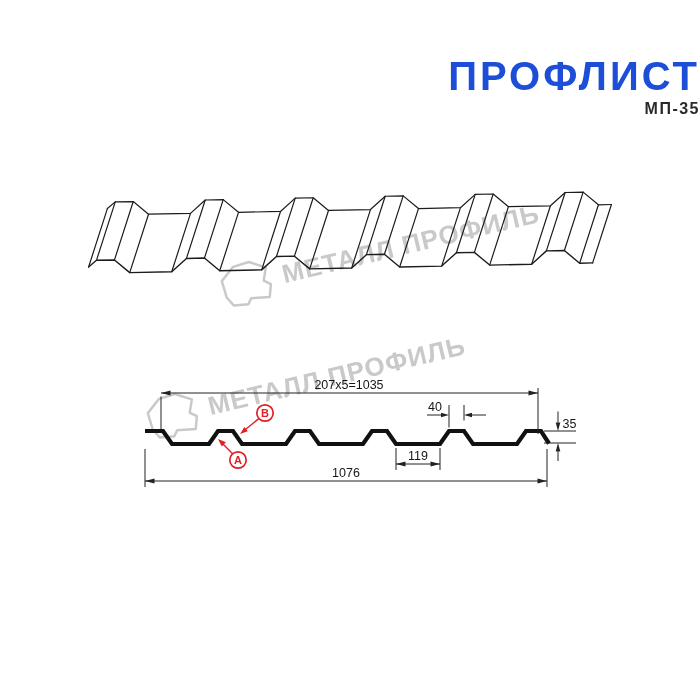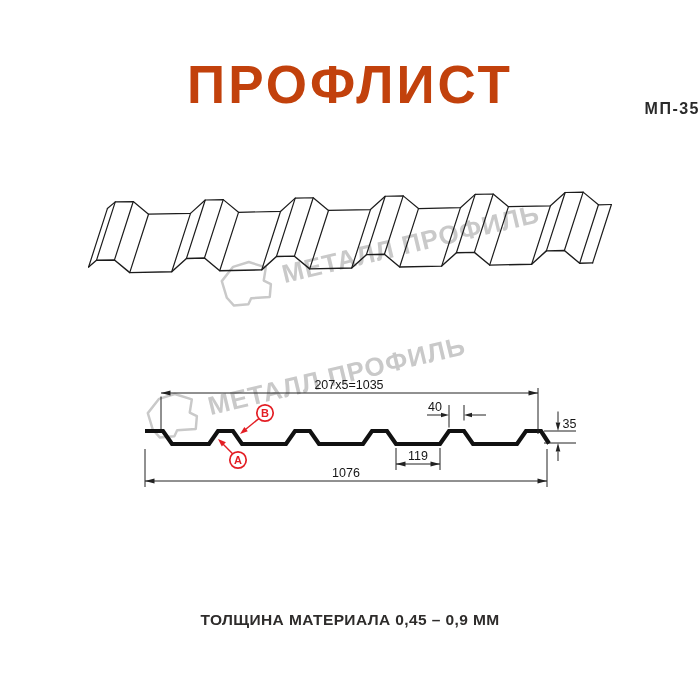--- a/index.html
+++ b/index.html
@@ -1,19 +1,19 @@
 <!DOCTYPE html>
 <html><head>
 <meta charset="utf-8">
 <style>
   html,body{margin:0;padding:0;background:#fff;}
   .page{position:relative;width:700px;height:700px;background:#ffffff;overflow:hidden;
         font-family:"Liberation Sans",sans-serif;}
-  .title{position:absolute;left:0;right:0;top:54px;text-align:center;
-         font-size:53px;font-weight:800;letter-spacing:3px;color:#c2410c;}
+  .title{position:absolute;left:0;right:0;top:54px;text-align:right;
+         font-size:40px;font-weight:800;letter-spacing:3px;color:#1d4ed8;}
   .subtitle{position:absolute;left:0;right:0;top:100px;text-align:right;
             font-size:16px;font-weight:700;letter-spacing:1.5px;color:#2a2a2a;}
   .footer{position:absolute;left:0;right:0;top:611px;text-align:center;
           font-size:15.5px;font-weight:700;letter-spacing:0.4px;color:#2e2c2b;}
   .watermark{position:absolute;display:flex;align-items:center;gap:9px;
              transform:rotate(-13.5deg);transform-origin:15px 60%;z-index:0;}
   .wm1{left:220px;top:264px;}
   .wm2{left:146px;top:396px;}
   .wm-text{font-size:26px;font-weight:700;letter-spacing:1px;white-space:nowrap;color:#c9c9c9;}
   .wm-logo{width:56px;height:45px;}
@@ -90,14 +90,13 @@
       <text class="red-letter" x="265" y="417.3" text-anchor="middle">В</text>
     </g>
     <g>
       <line class="red-stroke" x1="232.6" y1="453.8" x2="220.5" y2="441.5" stroke-width="1.4"></line>
       <polygon fill="#e31e24" points="218,439 221.8,446.5 225.9,442.3"></polygon>
       <circle class="red-stroke" cx="238" cy="460" r="8.2" stroke-width="1.7"></circle>
       <text class="red-letter" x="238" y="464.3" text-anchor="middle">А</text>
     </g>
   </svg>
 
-  <div class="footer">ТОЛЩИНА МАТЕРИАЛА 0,45 – 0,9 ММ</div>
 </div>
 
 </body></html>

